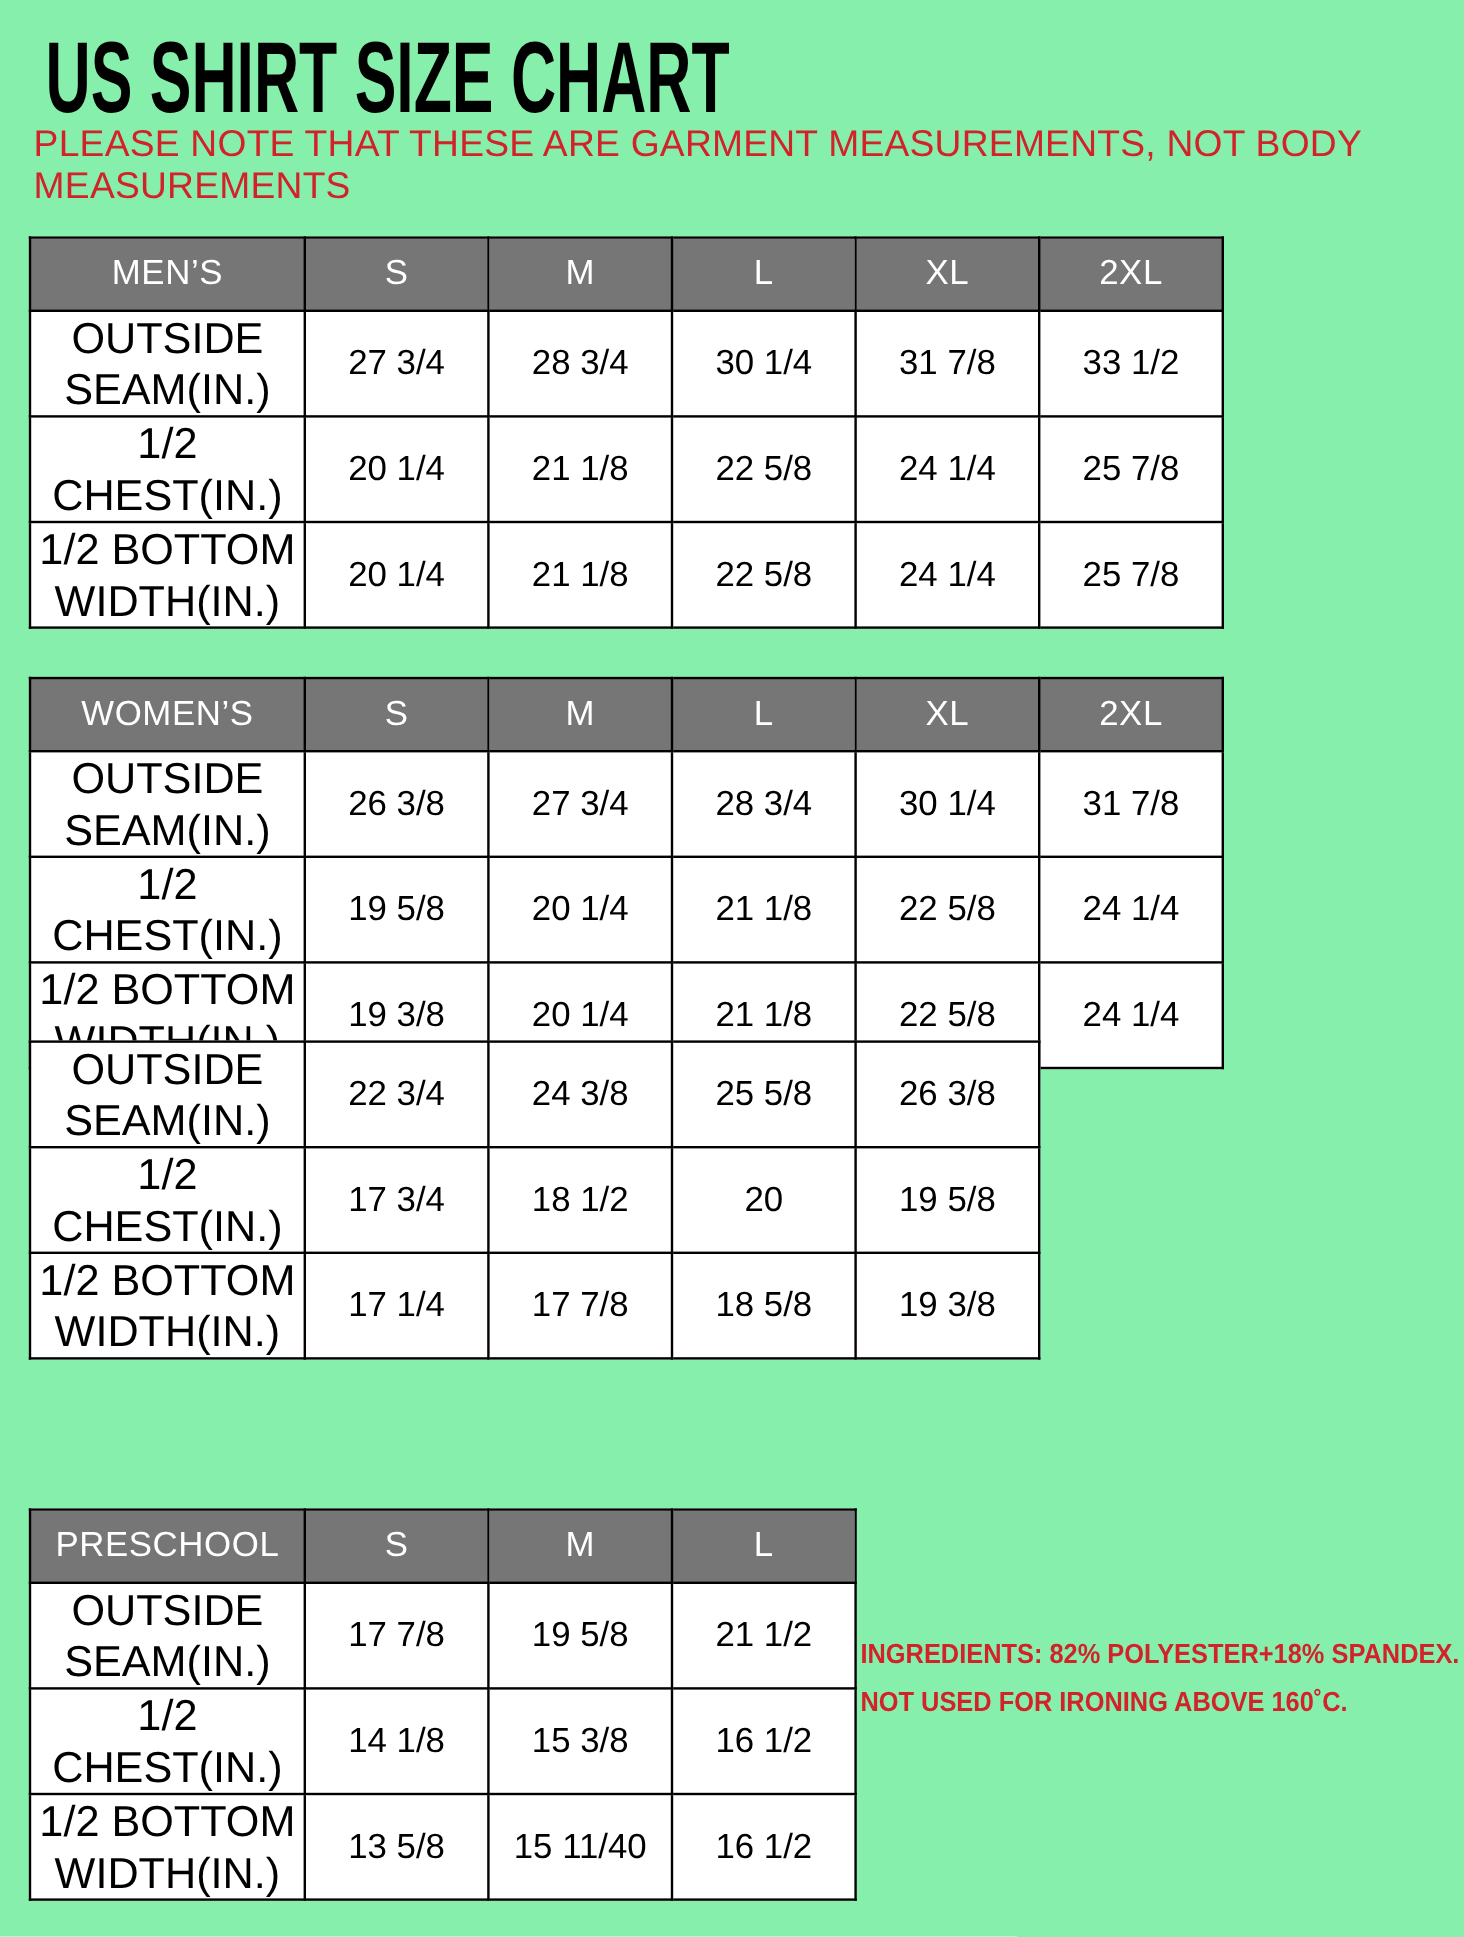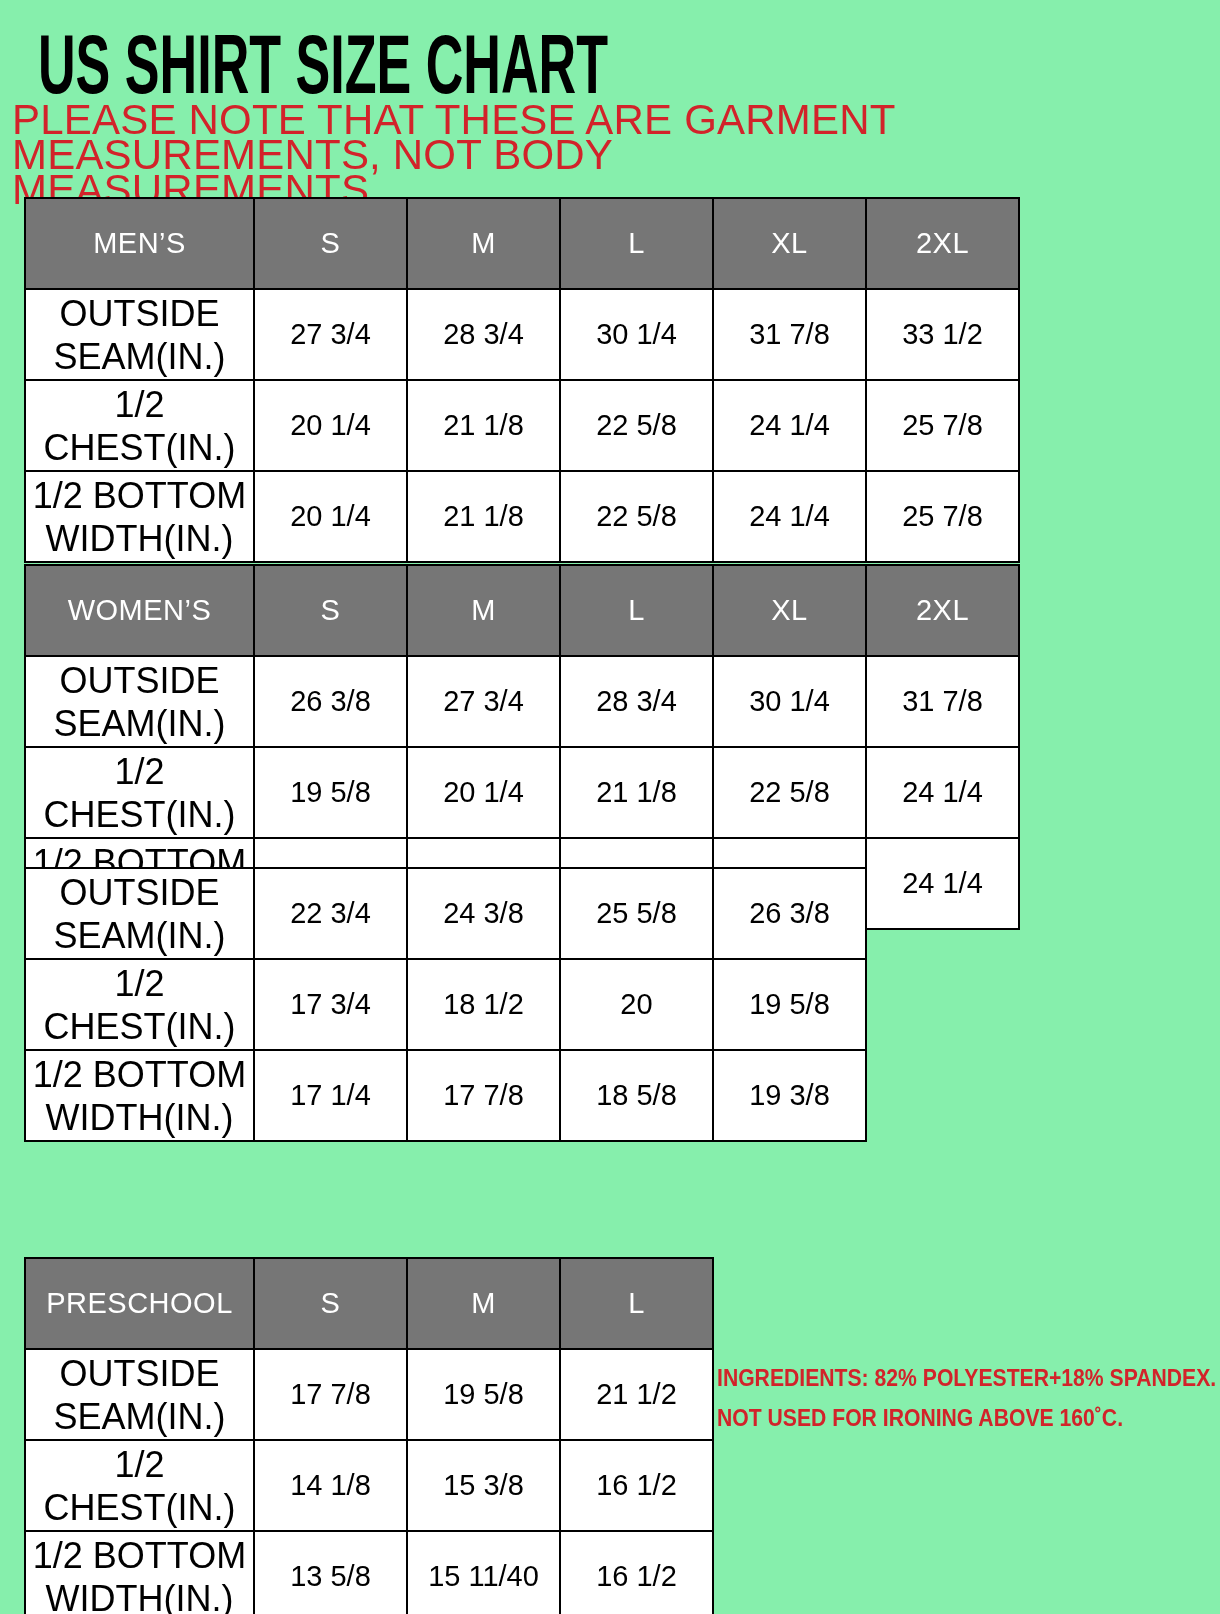--- a/index.html
+++ b/index.html
@@ -9,31 +9,31 @@
   #page { position:relative; width:1220px; height:1614px; background:#86efac; overflow:hidden; }
 
   .title {
     position:absolute; left:38px; top:18px;
     font-size:84px; font-weight:700; color:var(--ink);
     line-height:92px; white-space:nowrap;
     transform:scaleX(0.62); transform-origin:0 0;
     letter-spacing:0;
   }
   .note {
-    position:absolute; left:12px; top:102px;
-    font-size:42px; line-height:35px; color:var(--red);
+    position:absolute; left:28px; top:102px;
+    font-size:31px; line-height:35px; color:var(--red);
     white-space:pre-line; letter-spacing:0.2px;
   }
 
   .size-table {
     position:absolute; left:24px;
     border-collapse:collapse; table-layout:fixed;
     background:#fff;
   }
-  .size-table tr { height:91px; }
+  .size-table tr { height:61px; }
   .size-table th, .size-table td {
     border:2px solid #000; padding:0;
     text-align:center; vertical-align:middle;
     overflow:hidden;
   }
   .size-table th {
     background:var(--gray); color:#fff;
     font-size:29px; font-weight:400; letter-spacing:0.5px;
   }
   .size-table td { font-size:29px; color:var(--ink); }

